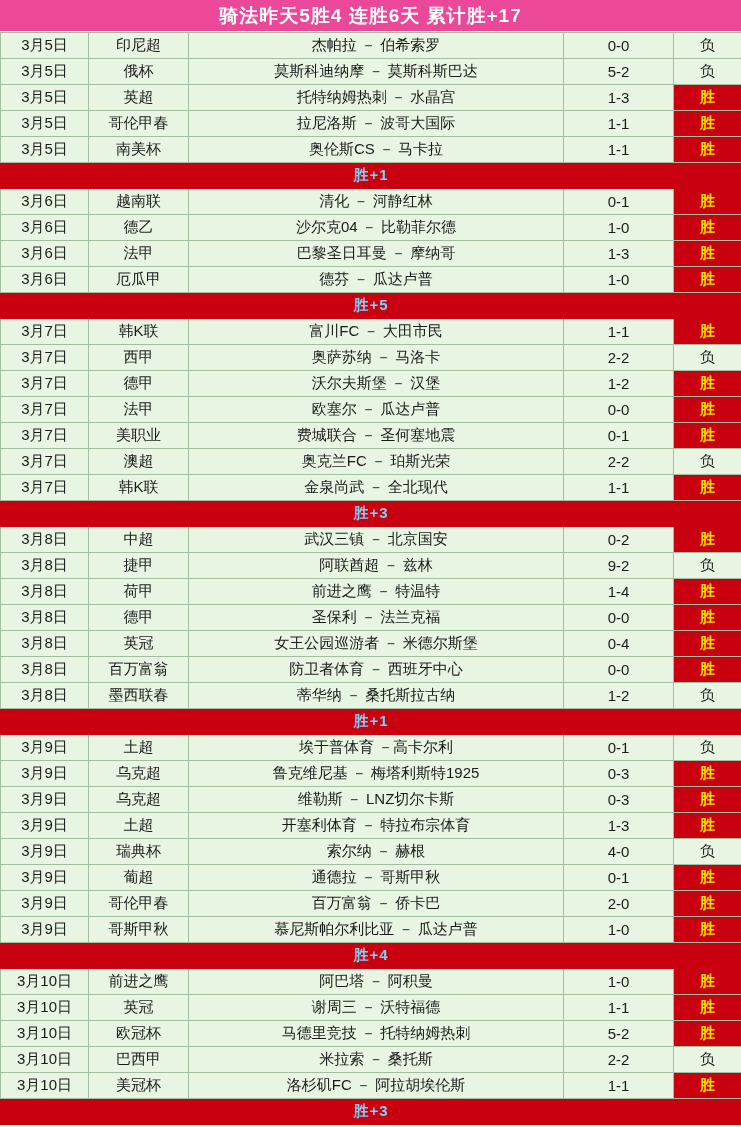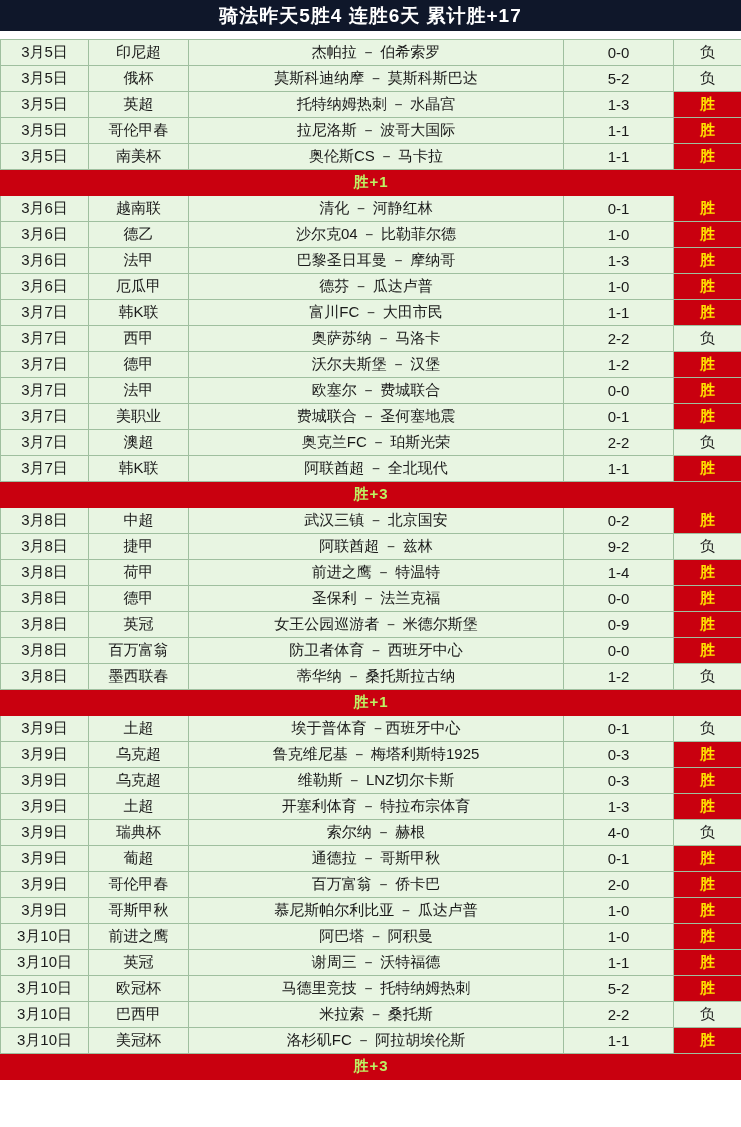--- a/index.html
+++ b/index.html
@@ -11,35 +11,34 @@
   }
   #page {
     width: 741px;
     height: 1127px;
     position: relative;
     background: #ffffff;
     overflow: hidden;
   }
   .header-bar {
     height: 32px;
-    background: #0f172a;
+    background: #ec4899;
     color: #ffffff;
     display: flex;
     align-items: center;
     justify-content: center;
     font-size: 19px;
     font-weight: bold;
     letter-spacing: 1px;
     border-bottom: 1px solid #ffffff;
   }
   table.sheet {
     width: 741px;
     border-collapse: collapse;
     table-layout: fixed;
-    margin-top: 7px;
   }
   table.sheet td {
     border: 1px solid #9fbf9f;
     height: 26px;
     font-size: 15px;
     text-align: center;
     vertical-align: middle;
     padding: 0;
     color: #1a1a1a;
     background: #e8f5e2;
@@ -63,21 +62,21 @@
     font-size: 15px;
     font-weight: normal;
   }
   td.res.win {
     background: #c9000f;
     color: #ffe400;
     font-weight: bold;
   }
   tr.summary td {
     background: #c9000f;
-    color: #bef264;
+    color: #7dd3fc;
     font-weight: bold;
     font-size: 15px;
     height: 26px;
     border: 1px solid #c9000f;
     letter-spacing: 1px;
   }
 </style>
 </head>
 <body>
 
@@ -153,20 +152,23 @@
           <td class="score">1-3</td>
           <td class="res win">胜</td>
         </tr>
         <tr>
           <td class="date">3月6日</td>
           <td class="league">厄瓜甲</td>
           <td class="match">德芬 － 瓜达卢普</td>
           <td class="score">1-0</td>
           <td class="res win">胜</td>
         </tr>
+        <tr class="summary">
+          <td colspan="5">胜+5</td>
+        </tr>
         <tr>
           <td class="date">3月7日</td>
           <td class="league">韩K联</td>
           <td class="match">富川FC － 大田市民</td>
           <td class="score">1-1</td>
           <td class="res win">胜</td>
         </tr>
         <tr>
           <td class="date">3月7日</td>
           <td class="league">西甲</td>
@@ -177,42 +179,42 @@
         <tr>
           <td class="date">3月7日</td>
           <td class="league">德甲</td>
           <td class="match">沃尔夫斯堡 － 汉堡</td>
           <td class="score">1-2</td>
           <td class="res win">胜</td>
         </tr>
         <tr>
           <td class="date">3月7日</td>
           <td class="league">法甲</td>
-          <td class="match">欧塞尔 － 费城联合</td>
+          <td class="match">欧塞尔 － 瓜达卢普</td>
           <td class="score">0-0</td>
           <td class="res win">胜</td>
         </tr>
         <tr>
           <td class="date">3月7日</td>
           <td class="league">美职业</td>
           <td class="match">费城联合 － 圣何塞地震</td>
           <td class="score">0-1</td>
           <td class="res win">胜</td>
         </tr>
         <tr>
           <td class="date">3月7日</td>
           <td class="league">澳超</td>
           <td class="match">奥克兰FC － 珀斯光荣</td>
           <td class="score">2-2</td>
           <td class="res">负</td>
         </tr>
         <tr>
           <td class="date">3月7日</td>
           <td class="league">韩K联</td>
-          <td class="match">阿联酋超 － 全北现代</td>
+          <td class="match">金泉尚武 － 全北现代</td>
           <td class="score">1-1</td>
           <td class="res win">胜</td>
         </tr>
         <tr class="summary">
           <td colspan="5">胜+3</td>
         </tr>
         <tr>
           <td class="date">3月8日</td>
           <td class="league">中超</td>
           <td class="match">武汉三镇 － 北京国安</td>
@@ -237,21 +239,21 @@
           <td class="date">3月8日</td>
           <td class="league">德甲</td>
           <td class="match">圣保利 － 法兰克福</td>
           <td class="score">0-0</td>
           <td class="res win">胜</td>
         </tr>
         <tr>
           <td class="date">3月8日</td>
           <td class="league">英冠</td>
           <td class="match">女王公园巡游者 － 米德尔斯堡</td>
-          <td class="score">0-9</td>
+          <td class="score">0-4</td>
           <td class="res win">胜</td>
         </tr>
         <tr>
           <td class="date">3月8日</td>
           <td class="league">百万富翁</td>
           <td class="match">防卫者体育 － 西班牙中心</td>
           <td class="score">0-0</td>
           <td class="res win">胜</td>
         </tr>
         <tr>
@@ -260,21 +262,21 @@
           <td class="match">蒂华纳 － 桑托斯拉古纳</td>
           <td class="score">1-2</td>
           <td class="res">负</td>
         </tr>
         <tr class="summary">
           <td colspan="5">胜+1</td>
         </tr>
         <tr>
           <td class="date">3月9日</td>
           <td class="league">土超</td>
-          <td class="match">埃于普体育 －西班牙中心</td>
+          <td class="match">埃于普体育 －高卡尔利</td>
           <td class="score">0-1</td>
           <td class="res">负</td>
         </tr>
         <tr>
           <td class="date">3月9日</td>
           <td class="league">乌克超</td>
           <td class="match">鲁克维尼基 － 梅塔利斯特1925</td>
           <td class="score">0-3</td>
           <td class="res win">胜</td>
         </tr>
@@ -313,20 +315,23 @@
           <td class="score">2-0</td>
           <td class="res win">胜</td>
         </tr>
         <tr>
           <td class="date">3月9日</td>
           <td class="league">哥斯甲秋</td>
           <td class="match">慕尼斯帕尔利比亚 － 瓜达卢普</td>
           <td class="score">1-0</td>
           <td class="res win">胜</td>
         </tr>
+        <tr class="summary">
+          <td colspan="5">胜+4</td>
+        </tr>
         <tr>
           <td class="date">3月10日</td>
           <td class="league">前进之鹰</td>
           <td class="match">阿巴塔 － 阿积曼</td>
           <td class="score">1-0</td>
           <td class="res win">胜</td>
         </tr>
         <tr>
           <td class="date">3月10日</td>
           <td class="league">英冠</td>

